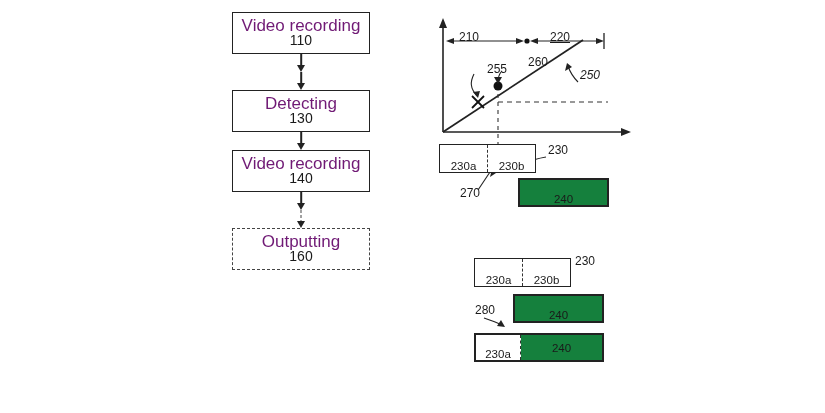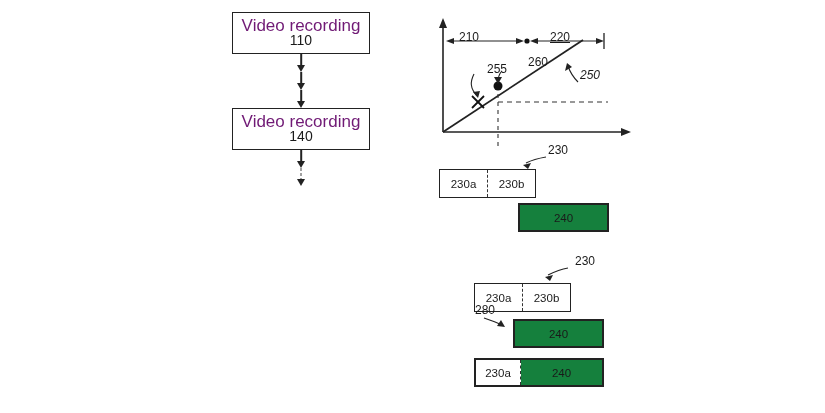--- a/index.html
+++ b/index.html
@@ -94,22 +94,21 @@
     font-size: 12px;
     color: #1a1a1a;
     white-space: nowrap;
   }
   .seg-box {
     position: absolute;
     border: 1.6px solid #222;
     background: #fff;
     box-sizing: border-box;
     display: flex;
-    align-items: center;
-    margin-top: 25px;
+    align-items: flex-end;
   }
   .seg-box.thick {
     border-width: 2.2px;
   }
   .seg-cell {
     flex: 1;
     text-align: center;
     font-size: 11.5px;
     color: #1a1a1a;
   }
@@ -139,20 +138,24 @@
       <div class="stem"></div>
       <div class="head"></div>
     </div>
 
 
     <div class="flow-arrow">
       <div class="stem"></div>
       <div class="head"></div>
     </div>
 
+    <div class="flow-box">
+      <div class="flow-label">Detecting</div>
+      <div class="flow-num">130</div>
+    </div>
 
     <div class="flow-arrow">
       <div class="stem"></div>
       <div class="head"></div>
     </div>
 
     <div class="flow-box">
       <div class="flow-label">Video recording</div>
       <div class="flow-num">140</div>
     </div>
@@ -161,20 +164,24 @@
       <div class="stem"></div>
       <div class="head"></div>
     </div>
 
 
     <div class="flow-arrow dashedstem">
       <div class="stem"></div>
       <div class="head"></div>
     </div>
 
+    <div class="flow-box dashed">
+      <div class="flow-label">Outputting</div>
+      <div class="flow-num">160</div>
+    </div>
 
   </div>
 
   <div id="right">
 
     <svg width="421" height="230" style="position:absolute;left:0;top:0;">
 
       <line x1="15" y1="26" x2="15" y2="132" stroke="#222" stroke-width="1.6"></line>
       <polygon points="15,18 11,28 19,28" fill="#222"></polygon>
 

